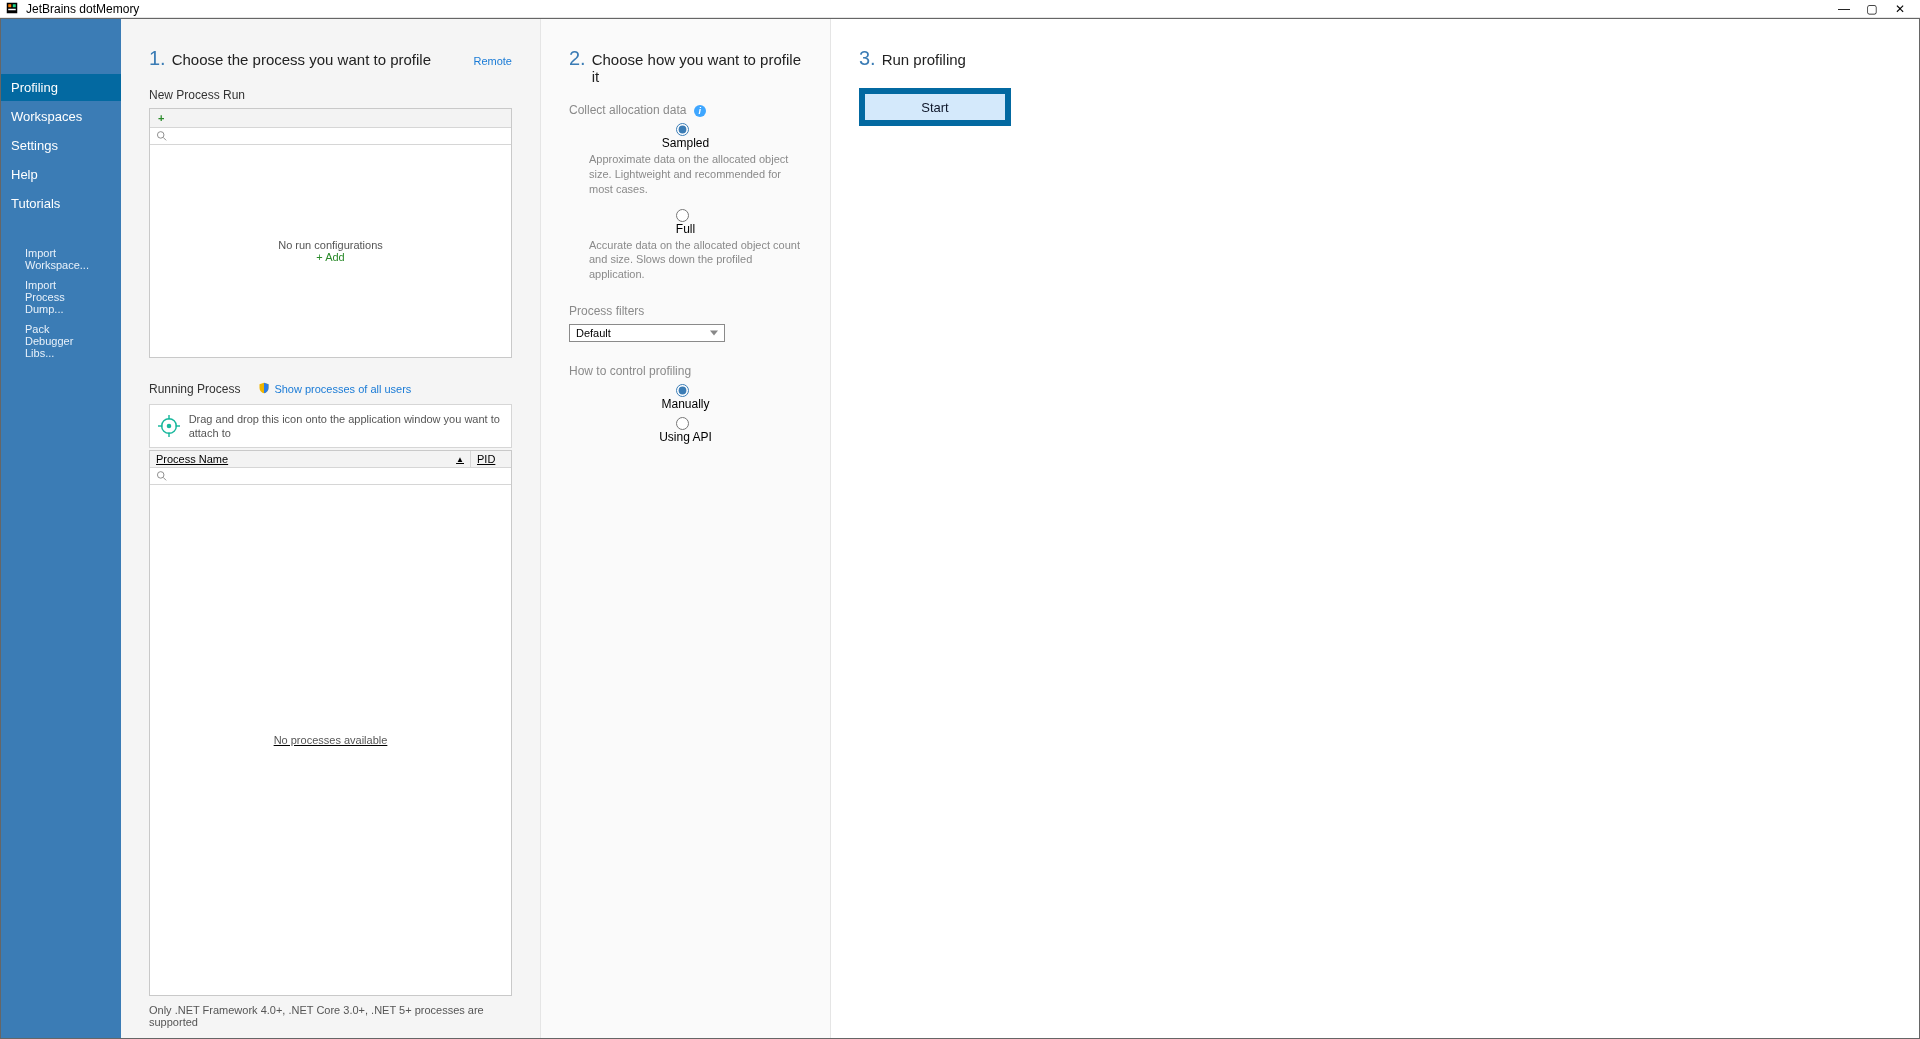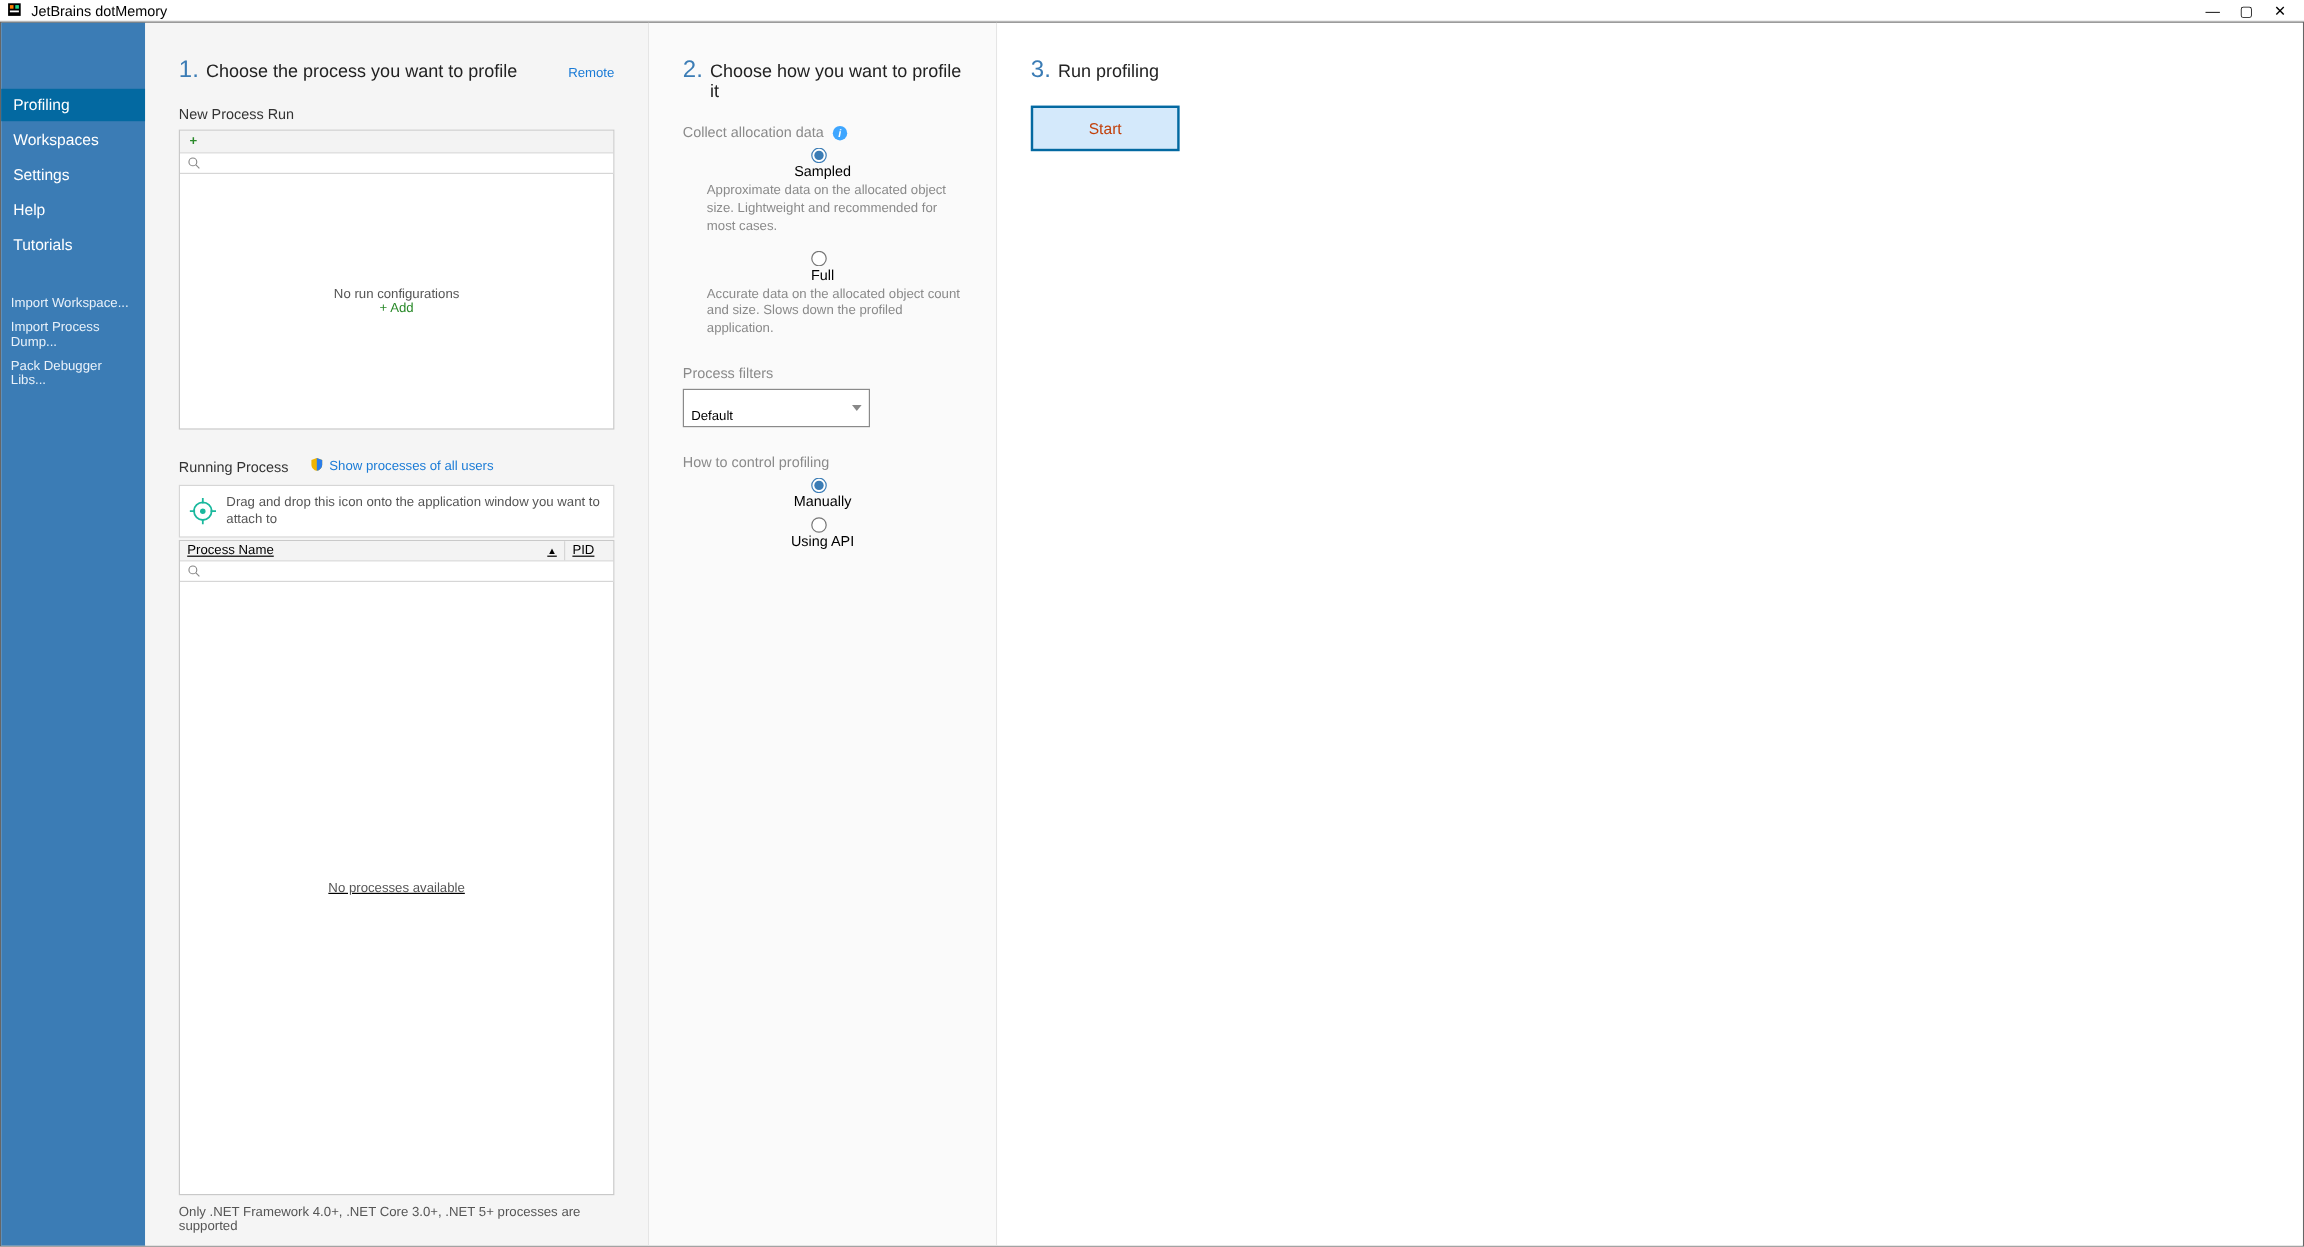--- a/index.html
+++ b/index.html
@@ -15,21 +15,21 @@
 
 .shell { flex: 1; display: flex; min-height: 0; border: 1px solid #666; }
 
 
 .sidebar { width: 120px; background: #3b7cb5; color: #fff; display: flex; flex-direction: column; font-size: 13px; }
 .sidebar .nav { margin-top: 55px; }
 .sidebar .nav-item { padding: 6px 10px; cursor: pointer; }
 .sidebar .nav-item.active { background: #0369a1; }
 .sidebar .nav-item + .nav-item { margin-top: 2px; }
 .sidebar .sub { margin-top: 26px; }
-.sidebar .sub-item { padding: 4px 8px; font-size: 11px; color: #e8f1fa; cursor: pointer; }
+.sidebar .sub-item { padding: 4px 24px; font-size: 11px; color: #e8f1fa; cursor: pointer; }
 
 
 .main { flex: 1; display: flex; min-width: 0; }
 .col { padding: 28px 28px 10px 28px; }
 .col1 { width: 420px; border-right: 1px solid #e5e5e5; background: #f5f5f5; display: flex; flex-direction: column; }
 .col2 { width: 290px; border-right: 1px solid #e5e5e5; background: #fafafa; }
 .col3 { flex: 1; background: #fff; }
 
 .step-head { display: flex; align-items: baseline; margin-bottom: 18px; }
 .step-num { color: #3b7cb5; font-size: 20px; font-weight: 400; margin-right: 6px; }
@@ -65,27 +65,27 @@
 .th-name .sort { margin-left: auto; font-size: 8px; }
 .th-pid { width: 40px; }
 
 .footnote { font-size: 11px; color: #555; margin-top: 8px; }
 
 
 .group { margin-bottom: 22px; }
 .radio-row { display: flex; align-items: center; font-size: 12px; margin-bottom: 2px; cursor: pointer; flex-direction: column; }
 .radio-row input { margin-right: 6px; accent-color: #3b7cb5; }
 .radio-desc { font-size: 11px; color: #8a8a8a; margin: 2px 0 12px 20px; line-height: 1.35; }
-.select { width: 156px; border: 1px solid #8a8a8a; background: #fff; font-size: 11px; padding: 16px 18px 2px 6px; position: relative; cursor: pointer; }
+.select { width: 156px; border: 1px solid #8a8a8a; background: #fff; font-size: 11px; padding: 2px 18px 2px 6px; position: relative; cursor: pointer; }
 .select::after { content: ""; position: absolute; right: 6px; top: 50%; width: 0; height: 0; border-left: 4px solid transparent; border-right: 4px solid transparent; border-top: 5px solid #888; transform: translateY(-50%); }
 
 .info-dot { display: inline-flex; width: 12px; height: 12px; border-radius: 50%; background: #3ea6ff; color: #fff; font-size: 9px; align-items: center; justify-content: center; margin-left: 4px; font-style: italic; font-weight: bold; }
 
 
-.start-btn { width: 124px; height: 38px; background: #d4e9fb; border: 2px solid #0369a1; font-size: 13px; color: #c2410c; cursor: pointer; }
+.start-btn { width: 152px; height: 38px; background: #d4e9fb; border: 6px solid #0369a1; font-size: 13px; color: #0f172a; cursor: pointer; }
 
 
 svg.icon { width: 12px; height: 12px; }
 svg.target-icon { width: 22px; height: 22px; }
 </style>
 </head>
 <body>
 
 <div class="titlebar">
   <span class="app-icon">

